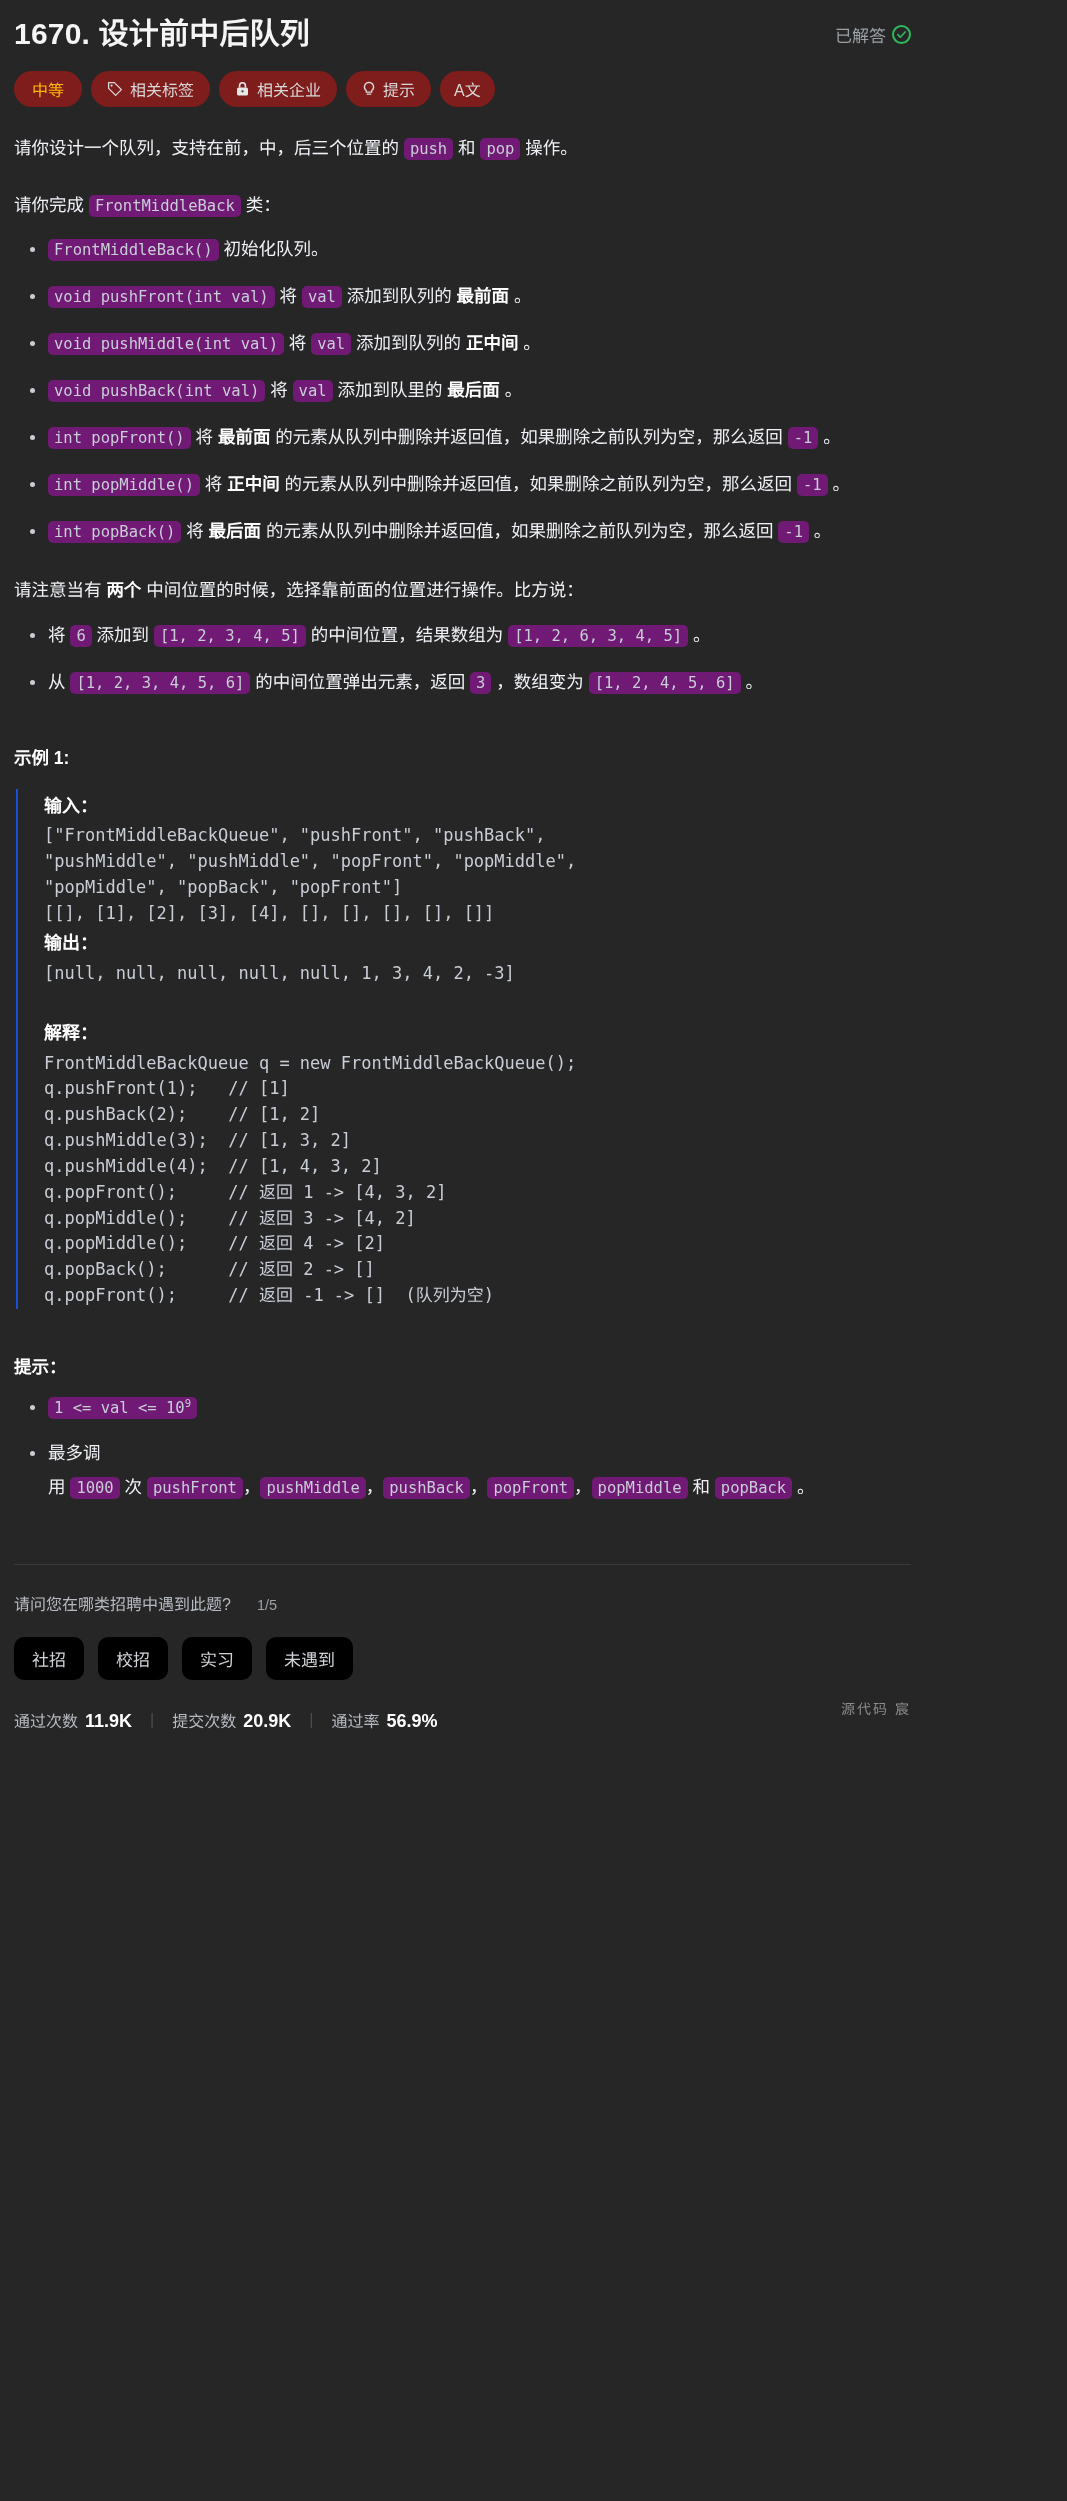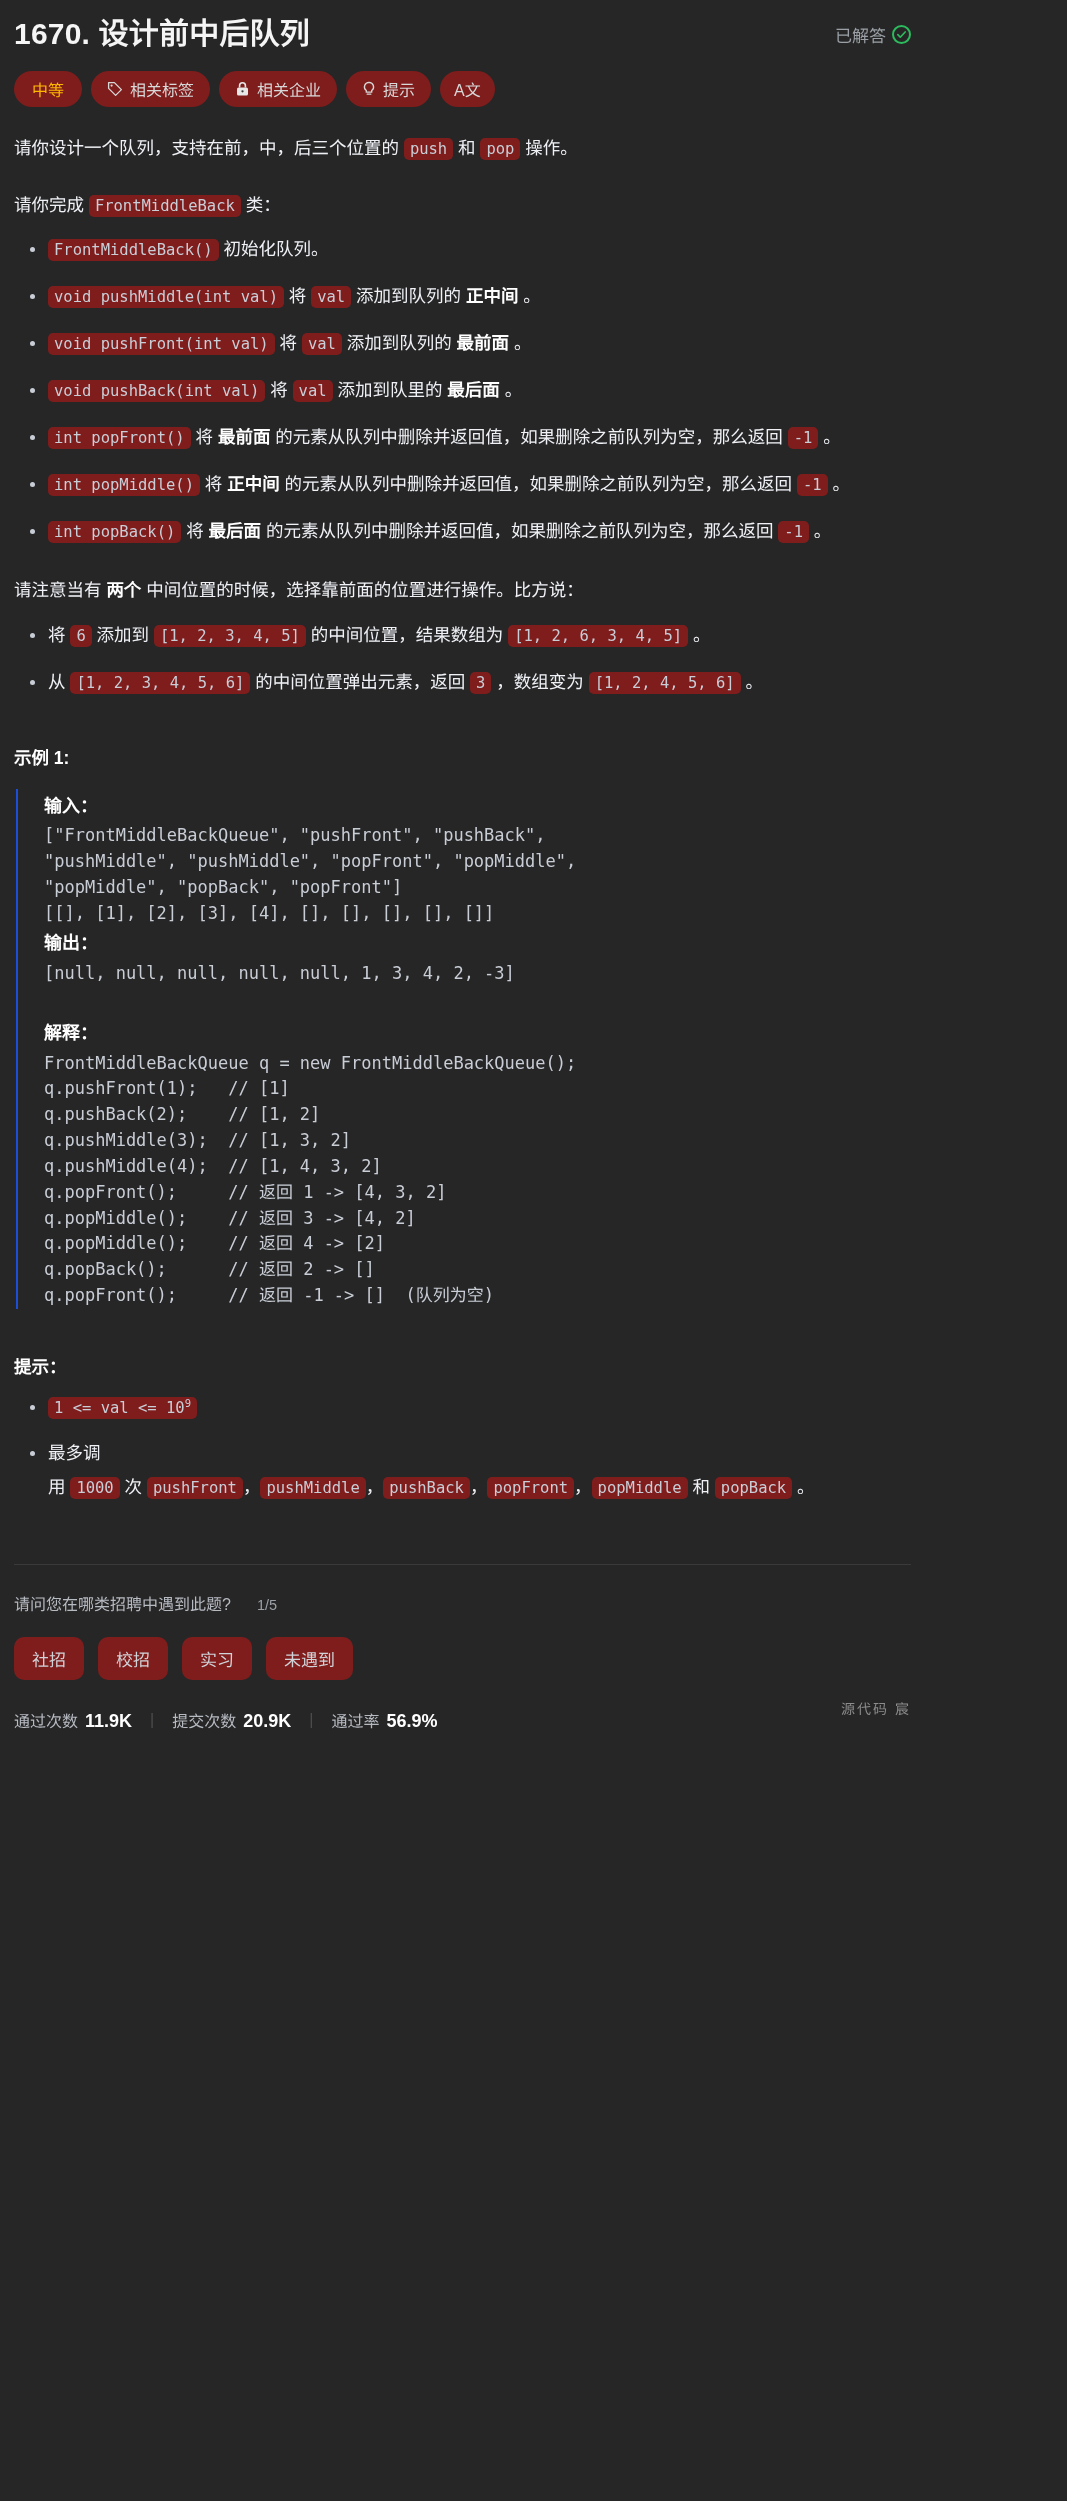--- a/index.html
+++ b/index.html
@@ -80,21 +80,21 @@
 
   
   .content { padding: 0 14px; }
   p.para {
     font-size: 17.5px;
     line-height: 1.75;
     margin: 26px 0 0 0;
     color: #eff1f6;
   }
   code.inline {
-    background: #7f1d1d;
+    background: #701a75;
     border-radius: 5px;
     padding: 2px 6px;
     font-family: "DejaVu Sans Mono", "Liberation Mono", monospace;
     font-size: 15.5px;
     color: #c8cdd6;
     white-space: pre;
   }
   strong { font-weight: 700; color: #ffffff; }
 
   ul.bullets {
@@ -170,21 +170,21 @@
     align-items: baseline;
     gap: 26px;
   }
   .survey-count { font-size: 14.5px; color: #9aa0a6; }
   .survey-opts {
     display: flex;
     gap: 14px;
     margin-top: 22px;
   }
   .opt {
-    background: #7f1d1d;
+    background: #000000;
     border-radius: 10px;
     padding: 9px 18px;
     font-size: 17px;
     color: #d0d3d8;
     cursor: pointer;
   }
   .stats {
     display: flex;
     align-items: center;
     gap: 18px;
@@ -264,23 +264,23 @@
 
   <div class="content">
 
     <p class="para"><span>请你设计一个队列，支持在前，中，后三个位置的 </span><code class="inline">push</code><span> 和 </span><code class="inline">pop</code><span> 操作。</span></p>
 
     <p class="para"><span>请你完成 </span><code class="inline">FrontMiddleBack</code><span> 类：</span></p>
 
     <ul class="bullets">
       <li><code class="inline">FrontMiddleBack()</code><span> 初始化队列。</span></li>
 
+      <li><code class="inline">void pushFront(int val)</code><span> 将 </span><code class="inline">val</code><span> 添加到队列的 </span><strong>最前面</strong><span> 。</span></li>
+
       <li><code class="inline">void pushMiddle(int val)</code><span> 将 </span><code class="inline">val</code><span> 添加到队列的 </span><strong>正中间</strong><span> 。</span></li>
-
-      <li><code class="inline">void pushFront(int val)</code><span> 将 </span><code class="inline">val</code><span> 添加到队列的 </span><strong>最前面</strong><span> 。</span></li>
 
       <li><code class="inline">void pushBack(int val)</code><span> 将 </span><code class="inline">val</code><span> 添加到队里的 </span><strong>最后面</strong><span> 。</span></li>
 
       <li><code class="inline">int popFront()</code><span> 将 </span><strong>最前面</strong><span> 的元素从队列中删除并返回值，如果删除之前队列为空，那么返回 </span><code class="inline">-1</code><span> 。</span></li>
 
       <li><code class="inline">int popMiddle()</code><span> 将 </span><strong>正中间</strong><span> 的元素从队列中删除并返回值，如果删除之前队列为空，那么返回 </span><code class="inline">-1</code><span> 。</span></li>
 
       <li><code class="inline">int popBack()</code><span> 将 </span><strong>最后面</strong><span> 的元素从队列中删除并返回值，如果删除之前队列为空，那么返回 </span><code class="inline">-1</code><span> 。</span></li>
     </ul>
 

